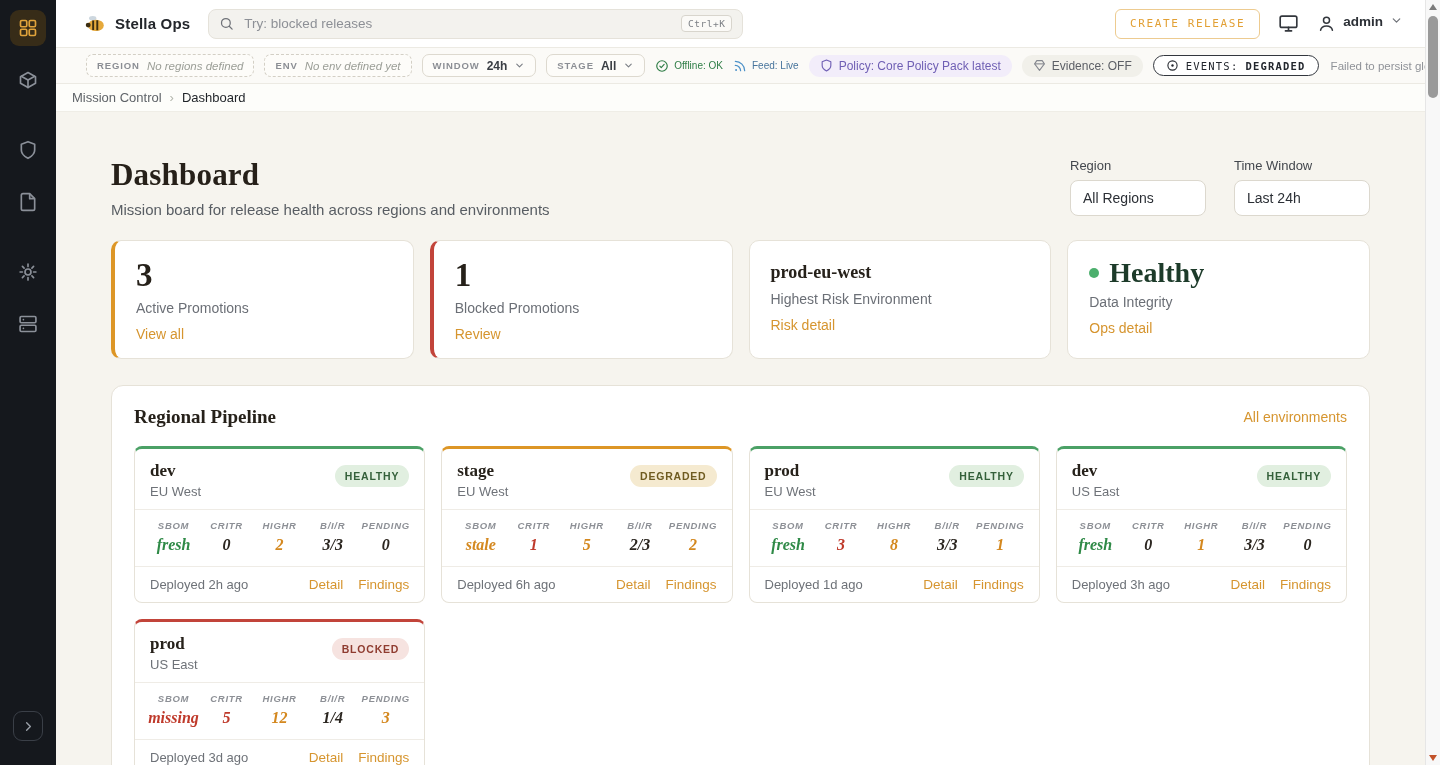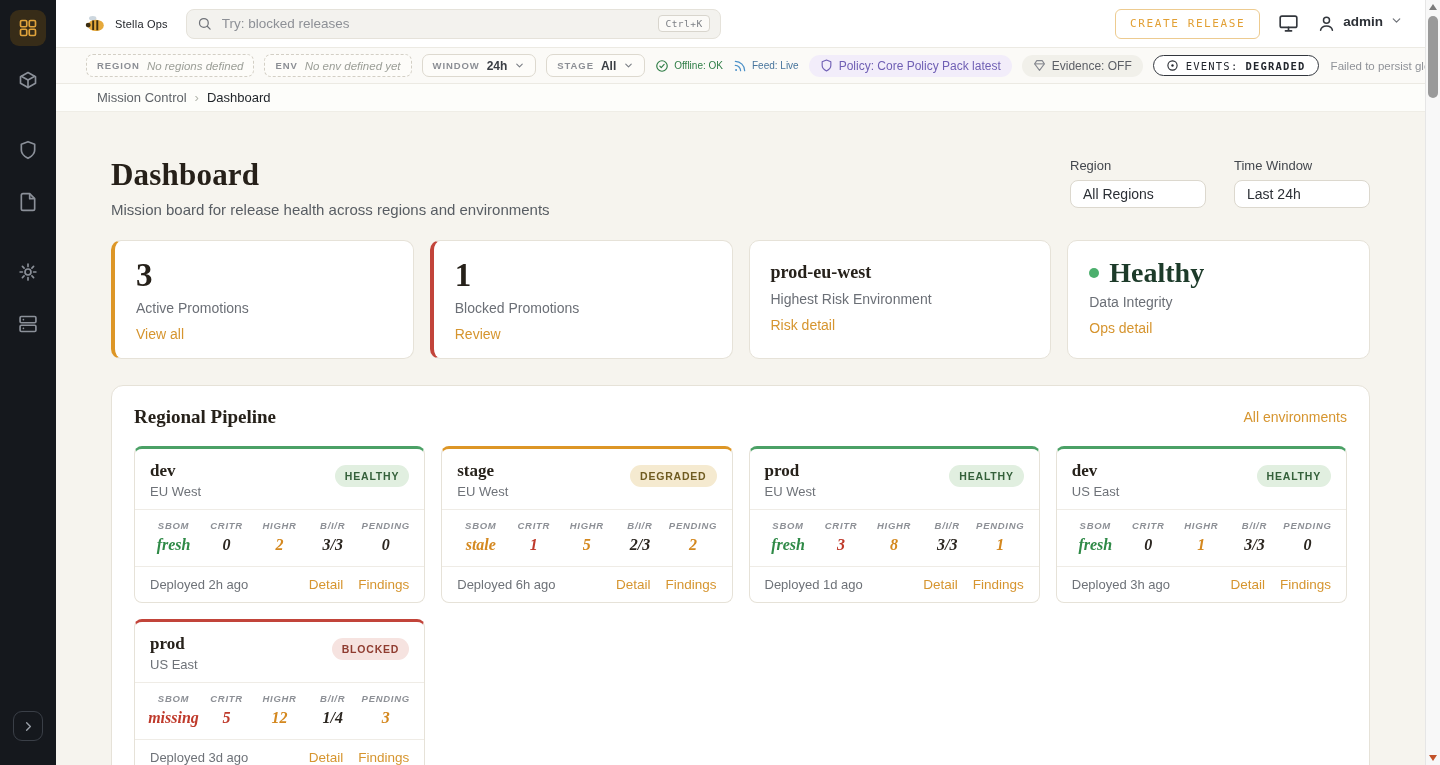--- a/index.html
+++ b/index.html
@@ -15,21 +15,21 @@
   .side-item + .side-item{margin-top:0;}
   .side-group{display:flex;flex-direction:column;gap:16px;margin-bottom:34px;align-items:center;}
   .side-expand{position:absolute;bottom:24px;left:13px;width:30px;height:30px;border:1px solid #3a3f47;border-radius:9px;display:flex;align-items:center;justify-content:center;color:#9aa0a8;cursor:pointer;}
   .side-expand svg{width:15px;height:15px;}
 
   .main-col{flex:1;display:flex;flex-direction:column;min-width:0;}
 
   
   .topbar{height:48px;background:#fff;border-bottom:1px solid #eceae3;display:flex;align-items:center;padding:0 22px 0 28px;flex:none;}
   .brand{display:flex;align-items:center;gap:9px;}
-  .brand-name{font-size:11px;font-weight:normal;color:#23262b;letter-spacing:.2px;}
+  .brand-name{font-size:15px;font-weight:bold;color:#23262b;letter-spacing:.2px;}
   .search{width:535px;height:30px;margin-left:18px;background:#f3f2ee;border:1px solid #e5e2da;border-radius:8px;display:flex;align-items:center;padding:0 10px;gap:8px;}
   .search svg{width:15px;height:15px;color:#6f7278;flex:none;}
   .search input{flex:1;border:none;background:transparent;outline:none;font-family:"Liberation Sans",sans-serif;font-size:13.5px;color:#3a3e44;}
   .search input::placeholder{color:#8d9096;}
   .search kbd{font-family:"DejaVu Sans Mono",monospace;font-size:9.5px;color:#7d8086;border:1px solid #d8d5cd;border-radius:4px;padding:2px 6px;background:#fbfaf7;letter-spacing:.5px;}
   .topbar-right{margin-left:auto;display:flex;align-items:center;gap:18px;}
   .create-btn{font-family:"DejaVu Sans Mono",monospace;font-size:11px;letter-spacing:1.6px;color:#e2a035;background:#fff;border:1px solid #edcb90;border-radius:6px;height:30px;padding:0 14px;cursor:pointer;}
   .icon-btn{color:#33373d;display:flex;cursor:pointer;}
   .icon-btn svg{width:21px;height:21px;}
   .user{display:flex;align-items:flex-start;gap:7px;cursor:pointer;color:#2c3036;}
@@ -53,33 +53,33 @@
   .status-pill{display:flex;align-items:center;gap:6px;font-size:12px;border-radius:999px;padding:4px 11px;}
   .status-pill.purple{background:#f2edfa;color:#6f5fb4;}
   .status-pill.gray{background:#f1f0ea;color:#5c5f66;}
   .status-pill.gray svg{color:#85888f;}
   .status-pill svg{width:13px;height:13px;}
   .events-pill{display:flex;align-items:center;gap:7px;border:1.5px solid #33373e;border-radius:999px;padding:3px 12px;font-family:"DejaVu Sans Mono",monospace;font-size:10.5px;letter-spacing:1.2px;color:#23272e;background:#fff;cursor:pointer;}
   .events-pill svg{width:13px;height:13px;}
   .ctx-warning{font-size:11.5px;color:#8f9298;margin-left:2px;}
 
   
-  .breadcrumb{height:28px;background:#fdfdfa;border-bottom:1px solid #efede6;display:flex;align-items:center;gap:8px;padding:0 41px;font-size:13px;flex:none;}
+  .breadcrumb{height:28px;background:#fdfdfa;border-bottom:1px solid #efede6;display:flex;align-items:center;gap:8px;padding:0 16px;font-size:13px;flex:none;}
   .crumb{color:#5f6368;cursor:pointer;}
   .crumb-sep{color:#b4b7ae;font-size:13px;}
   .crumb-current{color:#1f2328;}
 
   
   .content{flex:1;background:#f6f4ee;padding:0 55px;overflow:hidden;}
   .title-row{display:flex;justify-content:space-between;align-items:flex-start;margin-top:46px;}
   .page-title{font-family:"Liberation Serif",serif;font-size:31px;font-weight:bold;color:#262019;letter-spacing:.2px;line-height:1.1;}
   .page-sub{font-size:15px;color:#585d63;margin-top:9px;}
   .filters{display:flex;gap:28px;}
   .filter label{display:block;font-size:13px;color:#43474d;margin-bottom:7px;}
-  .select{width:136px;height:28px;background:#fff;border:1px solid #dcd8ce;border-radius:8px;display:flex;align-items:center;padding:0 12px;font-size:14px;color:#2b2f35;cursor:pointer;}
+  .select{width:136px;height:36px;background:#fff;border:1px solid #dcd8ce;border-radius:8px;display:flex;align-items:center;padding:0 12px;font-size:14px;color:#2b2f35;cursor:pointer;}
 
   .kpi-row{display:grid;grid-template-columns:repeat(4,1fr);gap:16px;margin-top:22px;}
   .kpi{background:#fff;border:1px solid #e6e2d8;border-radius:10px;padding:17px 21px 15px;min-height:110px;}
   .kpi.accent-orange{border-left:4px solid #dd9626;}
   .kpi.accent-red{border-left:4px solid #c2443a;}
   .kpi-value{font-family:"Liberation Serif",serif;font-weight:bold;color:#26211a;}
   .kpi-value.big{font-size:33px;line-height:1.05;}
   .kpi-value.med{font-size:18px;line-height:1.3;margin-top:3px;}
   .kpi-value.healthy{font-size:28px;line-height:1.05;color:#1d3b2a;display:flex;align-items:center;gap:10px;}
   .dot{width:10px;height:10px;border-radius:50%;background:#4caf6d;display:inline-block;flex:none;}

